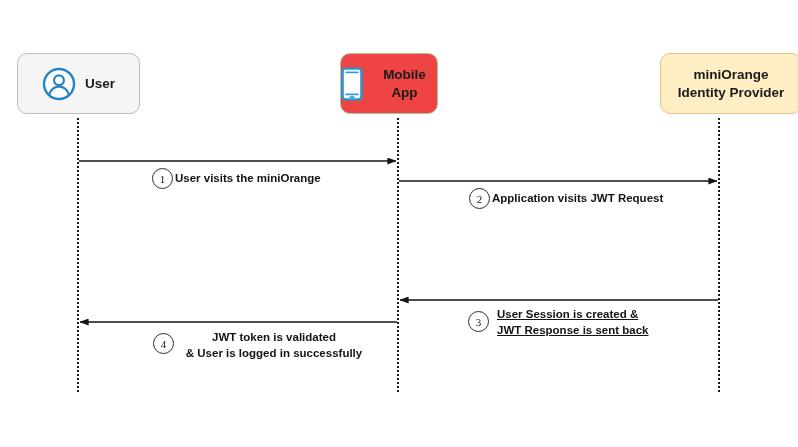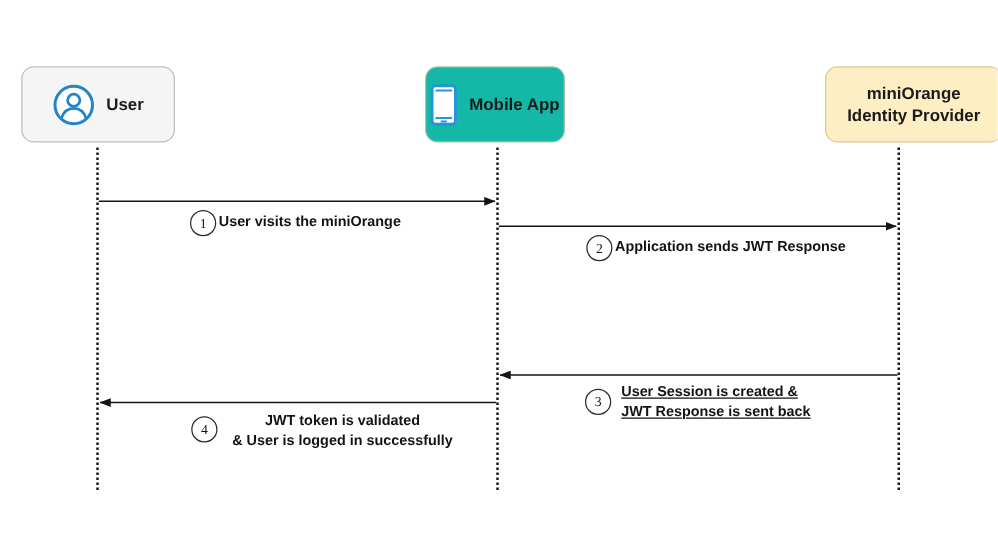--- a/index.html
+++ b/index.html
@@ -43,23 +43,23 @@
     left: 17px;
     top: 53px;
     width: 123px;
     height: 61px;
     background: #f5f5f5;
     border-color: #bdbdbd;
   }
   #node-mobile-app {
     left: 340px;
     top: 53px;
-    width: 112px;
+    width: 98px;
     height: 61px;
-    background: #14b8a6;
+    background: #ef4444;
     border-color: #a9c3a4;
   }
   #node-idp {
     left: 660px;
     top: 53px;
     width: 142px;
     height: 61px;
     background: #fdeec3;
     border-color: #ddc98d;
   }
@@ -156,21 +156,21 @@
 
     <line x1="400" y1="300" x2="718" y2="300" stroke="#151515" stroke-width="1.3" marker-start="url(#arrowhead-left)"></line>
 
     <line x1="80" y1="322" x2="397" y2="322" stroke="#151515" stroke-width="1.3" marker-start="url(#arrowhead-left)"></line>
   </svg>
 
   <div class="step-badge" style="left:152px; top:168px;">1</div>
   <div class="msg-label" style="left:175px; top:171px;">User visits the miniOrange</div>
 
   <div class="step-badge" style="left:469px; top:188px;">2</div>
-  <div class="msg-label" style="left:492px; top:191px;">Application sends JWT Response</div>
+  <div class="msg-label" style="left:492px; top:191px;">Application visits JWT Request</div>
 
   <div class="step-badge" style="left:468px; top:311px;">3</div>
   <div class="msg-label" style="left:497px; top:307px; text-align:left;text-decoration:underline;">User Session is created &amp;
 JWT Response is sent back</div>
 
   <div class="step-badge" style="left:153px; top:333px;">4</div>
   <div class="msg-label" style="left:176px; top:330px; text-align:center; width:196px;">JWT token is validated
 &amp; User is logged in successfully</div>
 
 </div>

